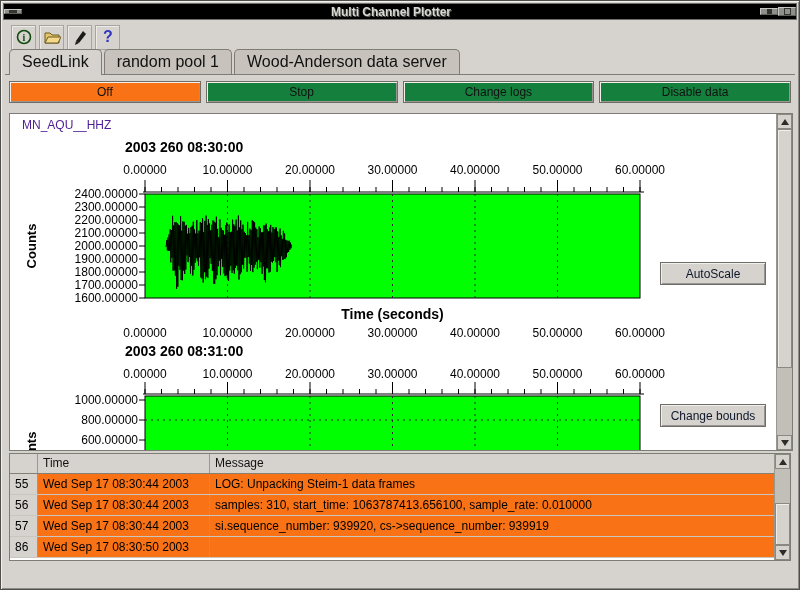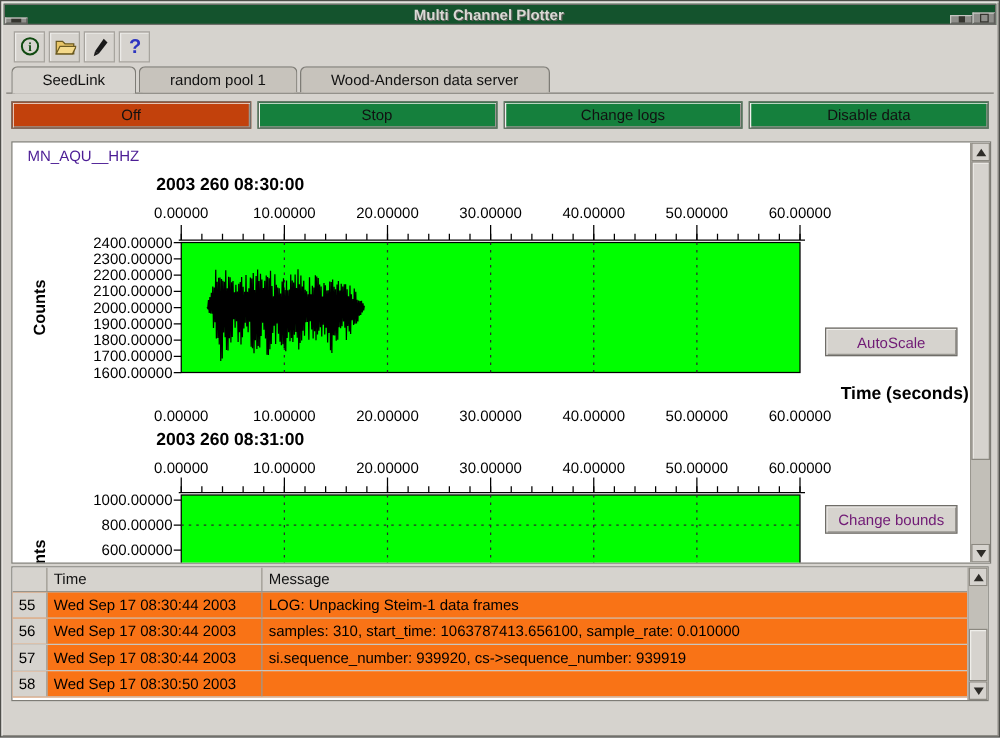--- a/index.html
+++ b/index.html
@@ -2,57 +2,57 @@
 <html><head>
 <meta charset="utf-8">
 <style>
   *{box-sizing:border-box;margin:0;padding:0}
   html,body{background:#6b6b6b}
   body{font-family:"Liberation Sans",sans-serif;}
   .window{position:relative;width:800px;height:590px;background:#d6d3ce;border:1px solid #4e4e4a;
           box-shadow:inset 1px 1px 0 #f2f1ee, inset -1px -1px 0 #8e8c86;overflow:hidden}
 
   
-  .titlebar{position:absolute;left:2px;top:2px;right:2px;height:17px;background:#14532d;
-            display:flex;align-items:flex-end;border:1px solid #6e6e6a}
+  .titlebar{position:absolute;left:2px;top:2px;right:2px;height:17px;background:#000000;
+            display:flex;align-items:center;border:1px solid #6e6e6a}
   .tb-btn{width:18px;background:#8f8f8b;border:1px solid;border-color:#c6c6c2 #5f5f5b #5f5f5b #c6c6c2;
           display:flex;align-items:center;justify-content:center;cursor:default}
   .tb-title{flex:1;text-align:center;font-size:12px;font-weight:bold;color:#d9d9d4;line-height:14px;
             text-shadow:1px 1px 0 #5e5e5a;overflow:hidden;white-space:nowrap}
   .glyph-bar{width:8px;height:3px;background:#35352f}
   .glyph-dot{width:5px;height:5px;background:#35352f}
   .glyph-box{width:7px;height:7px;border:1px solid #35352f}
 
   
   .toolbar{position:absolute;left:6px;top:22px;right:6px;height:28px;display:flex;align-items:center;gap:3px;padding-left:4px}
   .tool-btn{width:25px;height:25px;display:flex;align-items:center;justify-content:center;background:#d6d3ce;
             border:1px solid #a7a49e;box-shadow:inset 1px 1px 0 #ecebe8;cursor:default}
 
   
   .tabs{position:absolute;left:4px;top:52px;right:4px;height:22px;display:flex;align-items:flex-end;
         border-bottom:1px solid #7e7c76;padding-left:4px}
-  .tab{font-size:12px;color:#111;padding:3px 24px;border:1px solid #7e7c76;border-bottom:none;background:#c7c3bc;
+  .tab{font-size:16px;color:#111;padding:3px 12px;border:1px solid #7e7c76;border-bottom:none;background:#c7c3bc;
        border-radius:5px 5px 0 0;margin-right:2px;white-space:nowrap;cursor:default}
   .tab.active{background:#d6d3ce;padding-bottom:4px;margin-bottom:-1px}
 
   
   .controls{position:absolute;left:8px;top:80px;right:8px;height:22px;display:flex;gap:5px}
   .ctrl-btn{flex:1;font-size:12px;font-family:"Liberation Sans",sans-serif;color:#111;background:#15803d;
             border:1px solid #6f6d68;box-shadow:inset 1px 1px 0 #f1f0ed, inset -1px -1px 0 #989690;
             display:flex;align-items:center;justify-content:center;cursor:default}
-  .ctrl-btn.active{background:#c2410c}
+  .ctrl-btn.active{background:#f97316}
 
   
   .plot-panel{position:absolute;left:8px;top:112px;width:784px;height:338px;background:#fff;
               border:1px solid #7e7c76;overflow:hidden}
   .plot-scroll{position:absolute;left:0;top:0;right:17px;bottom:0;overflow:hidden}
   .channel-label{font-size:12px;color:#4c1d95;padding:4px 0 0 12px;height:18px}
   .plot-svg{display:block}
-  .time-label{width:765px;height:18px;text-align:right;font-size:14px;font-weight:bold;color:#000}
-  .panel-btn{position:absolute;font-size:12px;color:#701a75;background:#d6d3ce;border:1px solid #6f6d68;
+  .time-label{width:765px;height:18px;text-align:center;font-size:14px;font-weight:bold;color:#000}
+  .panel-btn{position:absolute;font-size:12px;color:#0f172a;background:#d6d3ce;border:1px solid #6f6d68;
              box-shadow:inset 1px 1px 0 #f1f0ed, inset -1px -1px 0 #989690;cursor:default;
              font-family:"Liberation Sans",sans-serif}
   .autoscale{left:650px;top:148px;width:106px;height:23px}
   .changebounds{left:650px;top:290px;width:106px;height:23px}
 
   
   .scrollbar{width:16px;background:#c9c6c0;border-left:1px solid #9a978f;display:flex;flex-direction:column}
   .plot-sb{position:absolute;right:0;top:0;bottom:0}
   .sb-btn{height:15px;background:#d6d3ce;border:1px solid #8b8880;display:flex;align-items:center;justify-content:center}
   .sb-track{flex:1;position:relative;background:#c2bfb8}
@@ -326,21 +326,21 @@
             <div class="c-num">56</div>
             <div class="c-time">Wed Sep 17 08:30:44 2003</div>
             <div class="c-msg">samples: 310, start_time: 1063787413.656100, sample_rate: 0.010000</div>
           </div>
           <div class="lt-row">
             <div class="c-num">57</div>
             <div class="c-time">Wed Sep 17 08:30:44 2003</div>
             <div class="c-msg">si.sequence_number: 939920, cs-&gt;sequence_number: 939919</div>
           </div>
           <div class="lt-row">
-            <div class="c-num">58</div>
+            <div class="c-num">86</div>
             <div class="c-time">Wed Sep 17 08:30:50 2003</div>
           </div>
         </div>
     </div>
     <div class="scrollbar table-sb">
       <div class="sb-btn">
         <span class="tri-up"></span>
       </div>
       <div class="sb-track">
         <div class="sb-thumb" style="top:45%;height:55%"></div>

